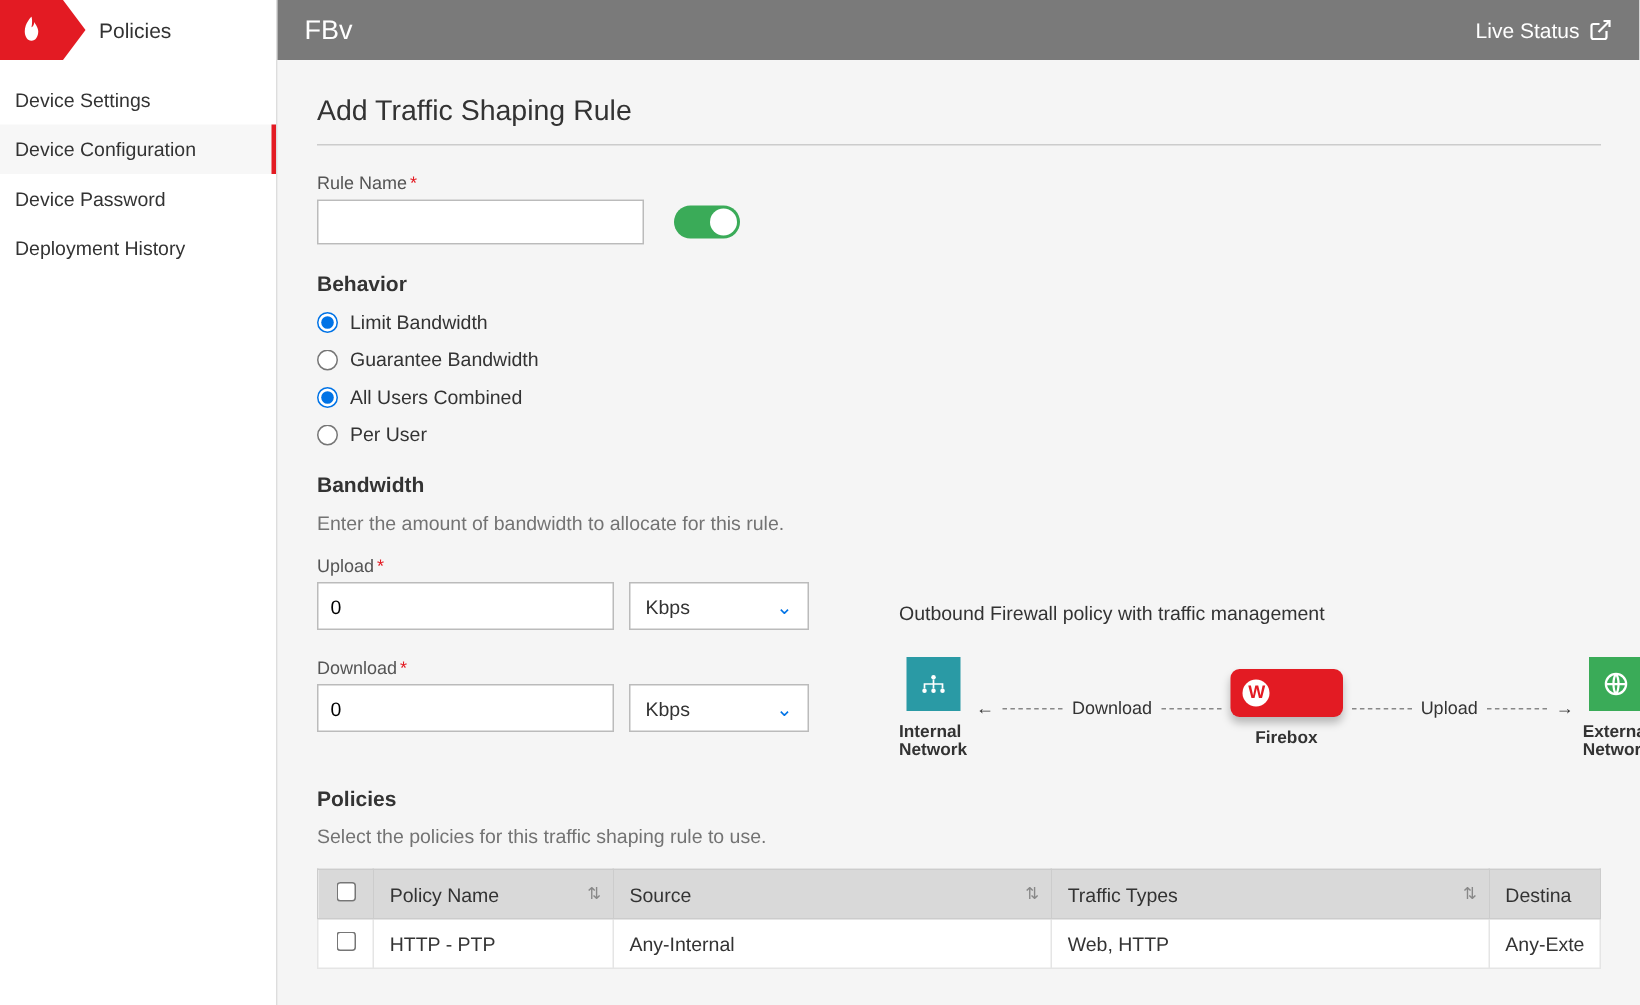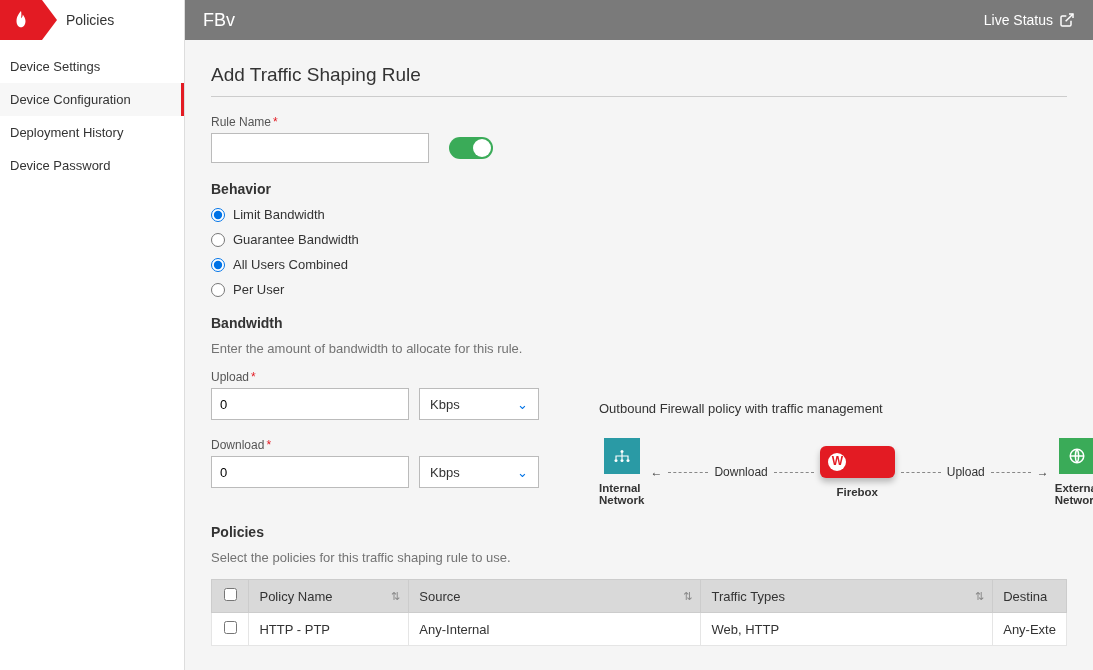--- a/index.html
+++ b/index.html
@@ -90,22 +90,22 @@
       <div class="sidebar-top-flame">
         <svg width="16" height="18" viewBox="0 0 16 20" fill="none">
             <path d="M8 0 C8 0 3 5 3 11 C3 15 5 18 8 18 C11 18 13 15 13 11 C13 8 11 6 10 4 C10 7 8 8 8 8 C8 8 9 4 8 0 Z" fill="#fff"></path>
           </svg>
       </div>
       <span class="sidebar-top-label">Policies</span>
     </div>
     <div class="sidebar-items">
       <div class="sidebar-item">Device Settings</div>
       <div class="sidebar-item active">Device Configuration</div>
+      <div class="sidebar-item">Device Password</div>
       <div class="sidebar-item">Deployment History</div>
-      <div class="sidebar-item">Device Password</div>
     </div>
   </div>
 
   <div class="main">
     <div class="topbar">
       <div class="topbar-title">FBv</div>
       <div class="topbar-status">
         <span>Live Status</span>
         <svg width="16" height="16" viewBox="0 0 24 24" fill="none" stroke="#fff" stroke-width="2.2">
             <path d="M18 13v6a2 2 0 0 1-2 2H5a2 2 0 0 1-2-2V8a2 2 0 0 1 2-2h6"></path>

